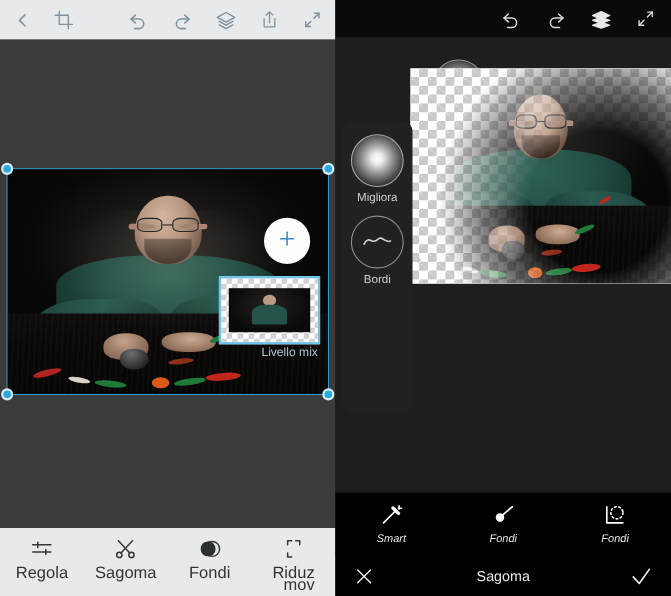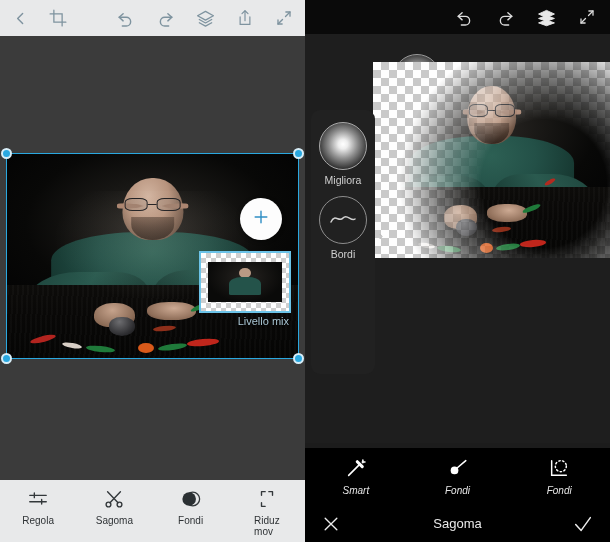--- a/index.html
+++ b/index.html
@@ -104,21 +104,21 @@
   .thumb-label{
     position:absolute;right:2px;top:64px;color:#a9c6d4;font-size:11px;
     text-shadow:0 1px 2px rgba(0,0,0,.8);
   }
 
   .lb-toolbar{
     position:absolute;left:0;bottom:0;width:305px;height:62px;background:#e8e9ea;
     display:flex;align-items:flex-start;padding-top:8px;box-sizing:border-box;
   }
   .lb-item{flex:1 0 auto;width:55px;display:flex;flex-direction:column;align-items:center;gap:5px;}
-  .lb-item .lab{font-size:10px;color:#2f3336;line-height:11px;text-align:left;max-width:56px;}
+  .lb-item .lab{font-size:15px;color:#2f3336;line-height:11px;text-align:right;max-width:56px;}
   .lb-item.clip{overflow:hidden;}
 
   
   .panel-right{position:relative;width:305px;height:542px;background:#1c1c1c;overflow:hidden;}
 
   .rt-toolbar{
     position:absolute;top:0;left:0;width:305px;height:34px;background:#0a0a0a;
     display:flex;align-items:center;justify-content:flex-end;gap:22px;padding-right:14px;box-sizing:border-box;
   }
   .rt-body{position:absolute;top:34px;left:0;width:305px;height:409px;background:#1e1e1e;}

